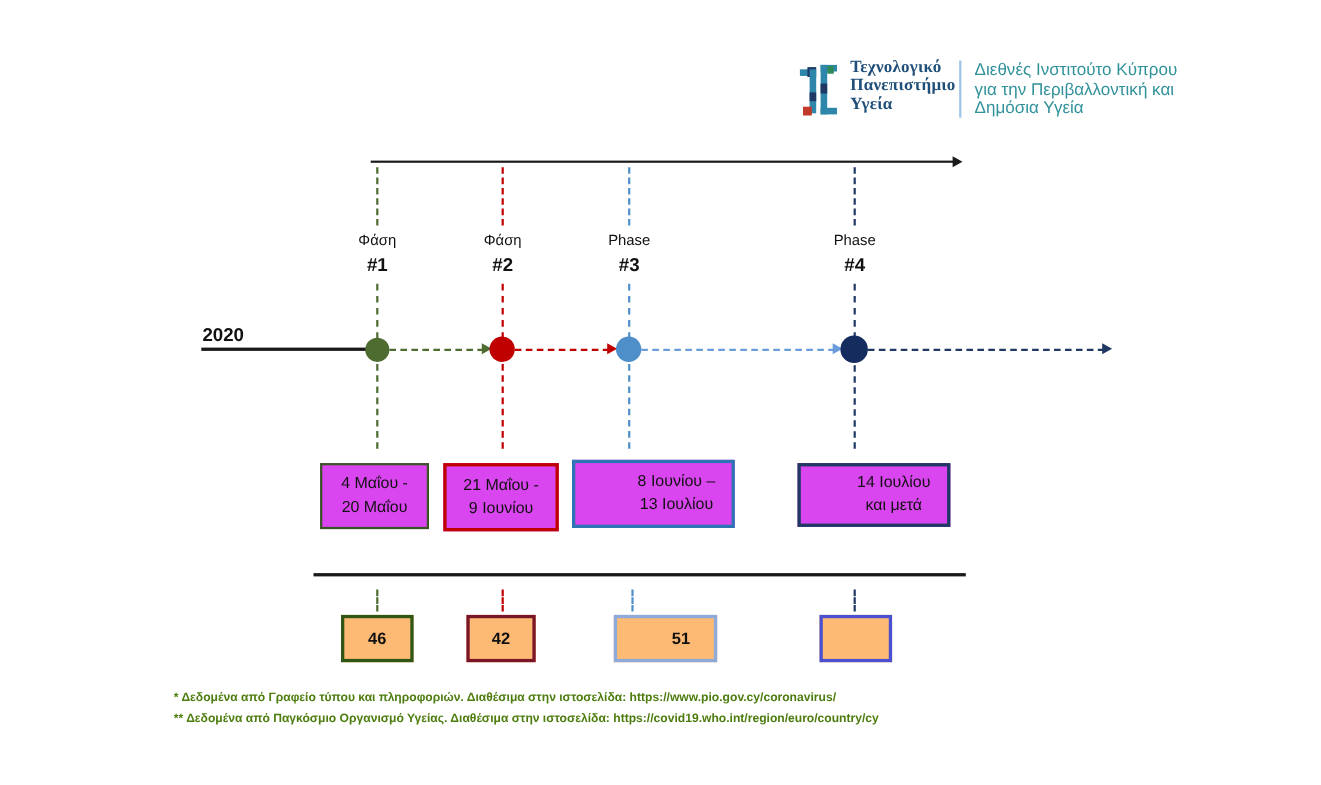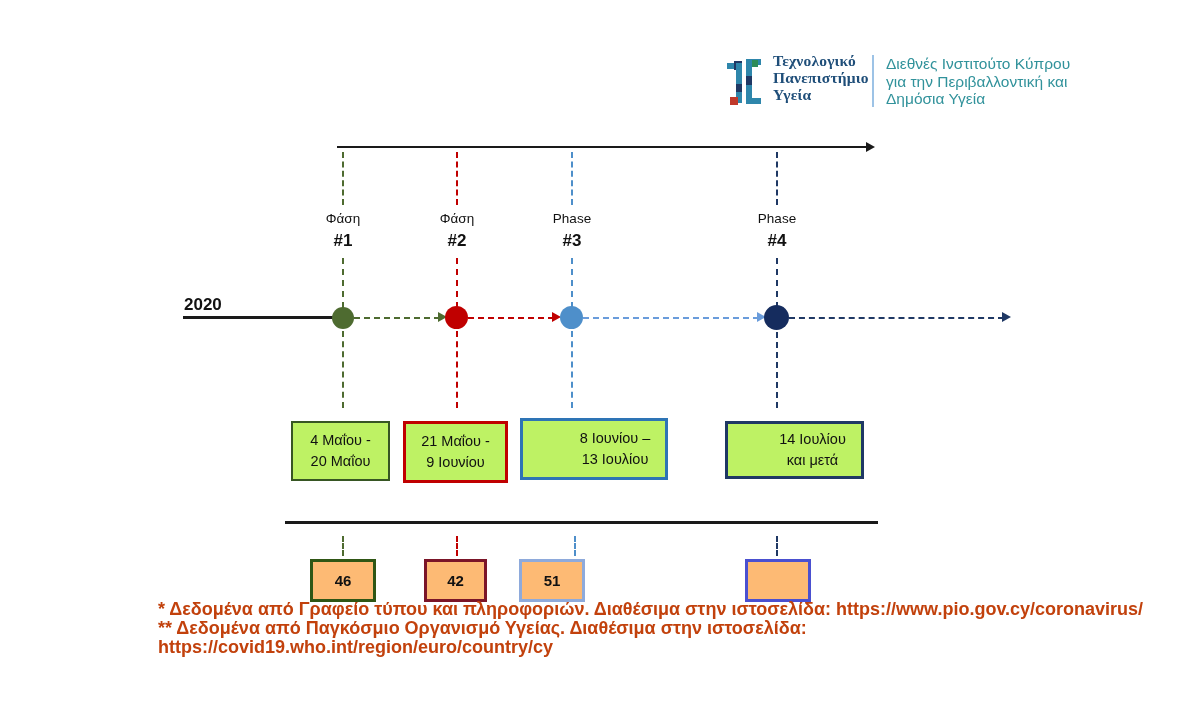--- a/index.html
+++ b/index.html
@@ -26,27 +26,27 @@
   .hdash{position:absolute;height:0;border-top:2px dashed;}
 
   
   .phase-label{position:absolute;width:90px;text-align:center;font-size:13.5px;color:#111;}
   .phase-num{position:absolute;width:90px;text-align:center;font-size:17px;font-weight:bold;color:#111;}
   .dot{position:absolute;border-radius:50%;}
 
   .year-label{position:absolute;left:184px;top:295px;font-size:17px;font-weight:bold;color:#111;}
 
   
-  .date-box{position:absolute;background:#bef264;display:flex;flex-direction:column;align-items:center;justify-content:center;font-size:14.5px;color:#111;line-height:21px;text-align:center;}
+  .date-box{position:absolute;background:#d946ef;display:flex;flex-direction:column;align-items:center;justify-content:center;font-size:14.5px;color:#111;line-height:21px;text-align:center;}
 
   
   .count-box{position:absolute;background:#fdba74;display:flex;align-items:center;justify-content:center;font-size:15px;font-weight:bold;color:#111;}
 
   
-  .footnotes{position:absolute;left:158px;top:600px;font-size:18px;font-weight:bold;color:#c2410c;line-height:19px;}
+  .footnotes{position:absolute;left:158px;top:625px;font-size:11px;font-weight:bold;color:#4d7c0f;line-height:19px;}
 </style>
 </head>
 <body>
 
 <div id="canvas">
 
   <div class="logo-wrap">
     <div class="logo-icon">
       <svg width="34" height="56" viewBox="0 0 34 56">
         <rect x="0" y="7" width="14" height="6" fill="#2E86AB"></rect>
@@ -140,21 +140,21 @@
 
   <div class="hline" style="left:285px;top:521px;width:593px;height:3px;"></div>
 
   <div class="vdash" style="left:342px;top:536px;height:20px;border-color:#4E6B30;"></div>
   <div class="vdash" style="left:456px;top:536px;height:20px;border-color:#C00000;"></div>
   <div class="vdash" style="left:574px;top:536px;height:20px;border-color:#4E8FCA;"></div>
   <div class="vdash" style="left:776px;top:536px;height:20px;border-color:#1F3864;"></div>
 
   <div class="count-box" style="left:310px;top:559px;width:60px;height:37px;border:3.5px solid #2F5615;">46</div>
   <div class="count-box" style="left:424px;top:559px;width:57px;height:37px;border:3.5px solid #7B1528;">42</div>
-  <div class="count-box" style="left:519px;top:559px;width:60px;height:37px;border:3.5px solid #8EAADB;">51</div>
+  <div class="count-box" style="left:558px;top:559px;width:60px;height:37px;border:3.5px solid #8EAADB;padding-left:28px;">51</div>
   <div class="count-box" style="left:745px;top:559px;width:60px;height:37px;border:3.5px solid #4A50D0;"></div>
 
   <div class="footnotes">
     <div>* Δεδομένα από Γραφείο τύπου και πληροφοριών. Διαθέσιμα στην ιστοσελίδα: https://www.pio.gov.cy/coronavirus/</div>
     <div>** Δεδομένα από Παγκόσμιο Οργανισμό Υγείας. Διαθέσιμα στην ιστοσελίδα: https://covid19.who.int/region/euro/country/cy</div>
   </div>
 
 </div>
 
 </body></html>

